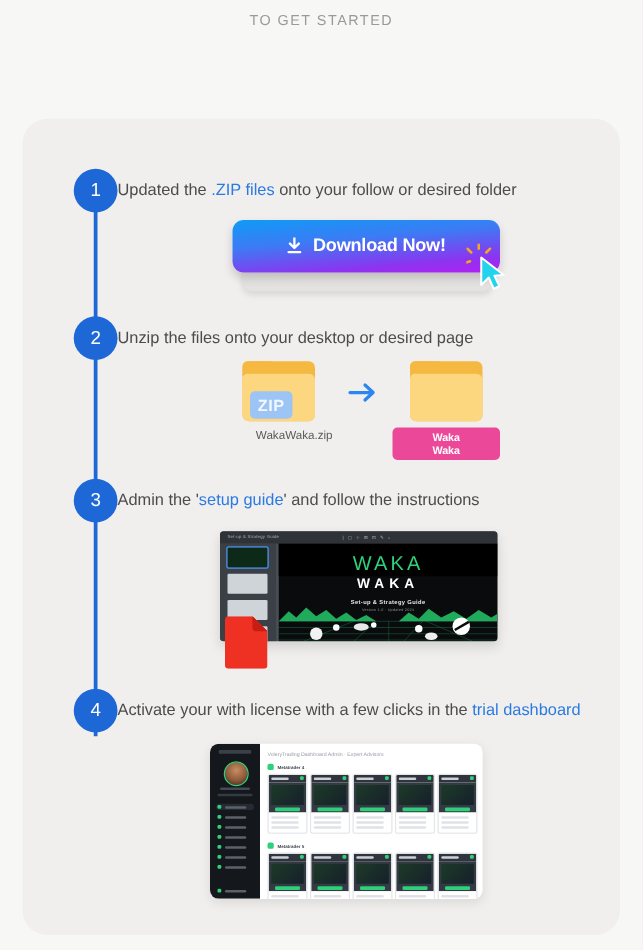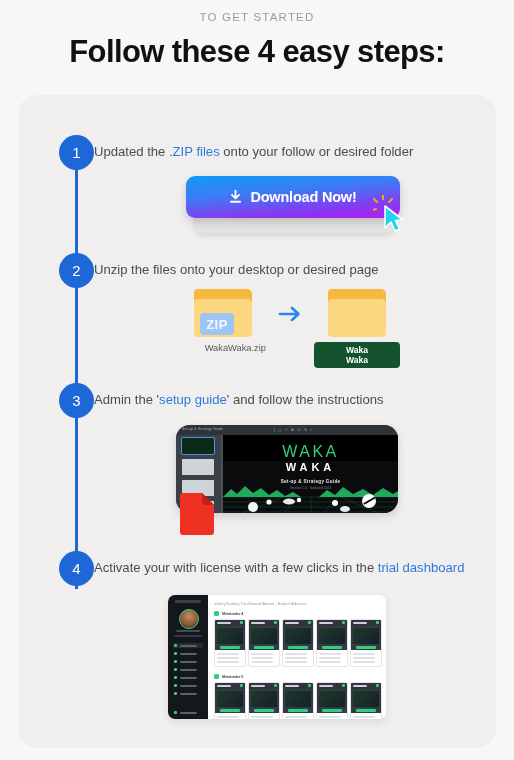--- a/index.html
+++ b/index.html
@@ -87,28 +87,28 @@
     background:#f5b942;border-radius:4px 4px 0 0;
   }
   .zip-badge{
     position:absolute;left:6px;top:24px;width:34px;height:22px;border-radius:4px;
     background:#9cc4f5;color:#f2f7ff;font-size:13px;font-weight:bold;
     display:flex;align-items:center;justify-content:center;letter-spacing:0.4px;
   }
   .f-caption{margin-top:6px;color:#5a5a5a;font-size:9.3px;text-align:right;}
   .f-pill{
     display:inline-block;margin-top:5px;padding:3px 26px;border-radius:4px;
-    background:#14532d;color:#ffffff;font-size:8.6px;font-weight:bold;
+    background:#ec4899;color:#ffffff;font-size:8.6px;font-weight:bold;
   }
   .arrow{position:absolute;left:108px;top:16px;width:30px;height:18px;}
 
   
   .laptop{position:absolute;left:150px;top:42px;width:238px;height:92px;}
   .lp-body{
-    position:absolute;left:8px;top:0;width:222px;height:88px;border-radius:14px;
+    position:absolute;left:8px;top:0;width:222px;height:88px;border-radius:3px;
     background:#4a5057;overflow:hidden;box-shadow:0 4px 9px rgba(0,0,0,0.13);
   }
   .lp-bar{
     position:absolute;left:0;top:0;width:222px;height:10px;background:#2f3338;
   }
   .lp-bar-txt{
     position:absolute;left:6px;top:2px;font-size:3.4px;color:#a8aeb5;letter-spacing:.2px;
   }
   .lp-bar-tools{
     position:absolute;left:98px;top:2.5px;font-size:3.6px;color:#aeb4bb;letter-spacing:1.2px;
@@ -193,21 +193,20 @@
   .dc-btn{position:absolute;left:5px;top:20px;width:20px;height:3.4px;background:#2fd07a;border-radius:1px;}
   .dc-list{position:absolute;left:0;top:30px;width:30px;height:16px;background:#fff;}
   .dc-list span{position:absolute;left:2px;width:22px;height:1.6px;background:#dfe2e6;border-radius:1px;display:block;}
 </style>
 </head>
 <body>
 
 <div class="page">
 
   <div class="overline">TO GET STARTED</div>
-  <div class="headline">Follow these 4 easy steps:</div>
 
   <div class="card">
     <div class="steps">
 
       <div class="connector"></div>
 
       <div class="step step-1">
         <div class="bullet">1</div>
         <div class="step-text">
           <span>Updated the </span><a href="#">.ZIP files</a><span> onto your follow or desired folder</span>

